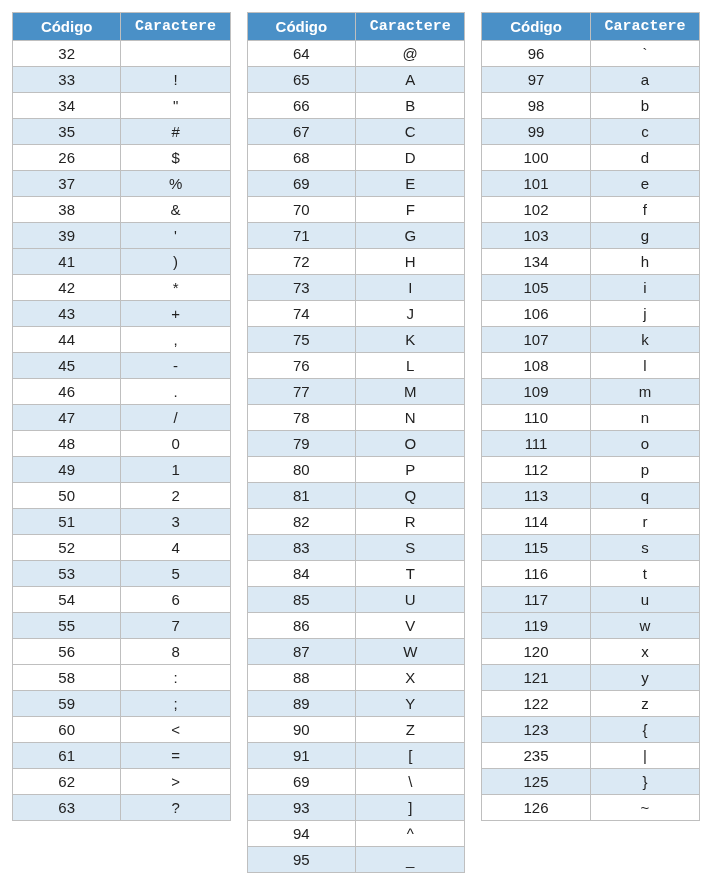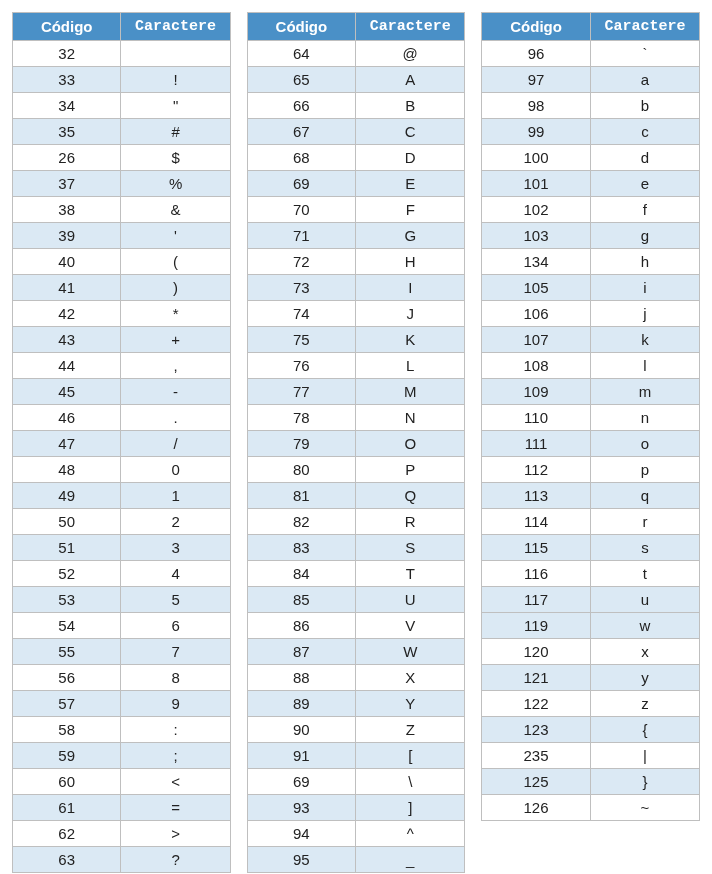--- a/index.html
+++ b/index.html
@@ -83,24 +83,20 @@
           <td>%</td>
         </tr>
         <tr class="odd">
           <td>38</td>
           <td>&amp;</td>
         </tr>
         <tr class="even">
           <td>39</td>
           <td>'</td>
         </tr>
-        <tr class="odd">
-          <td>40</td>
-          <td>(</td>
-        </tr>
         <tr class="even">
           <td>41</td>
           <td>)</td>
         </tr>
         <tr class="odd">
           <td>42</td>
           <td>*</td>
         </tr>
         <tr class="even">
           <td>43</td>
@@ -150,24 +146,20 @@
           <td>54</td>
           <td>6</td>
         </tr>
         <tr class="even">
           <td>55</td>
           <td>7</td>
         </tr>
         <tr class="odd">
           <td>56</td>
           <td>8</td>
-        </tr>
-        <tr class="even">
-          <td>57</td>
-          <td>9</td>
         </tr>
         <tr class="odd">
           <td>58</td>
           <td>:</td>
         </tr>
         <tr class="even">
           <td>59</td>
           <td>;</td>
         </tr>
         <tr class="odd">

